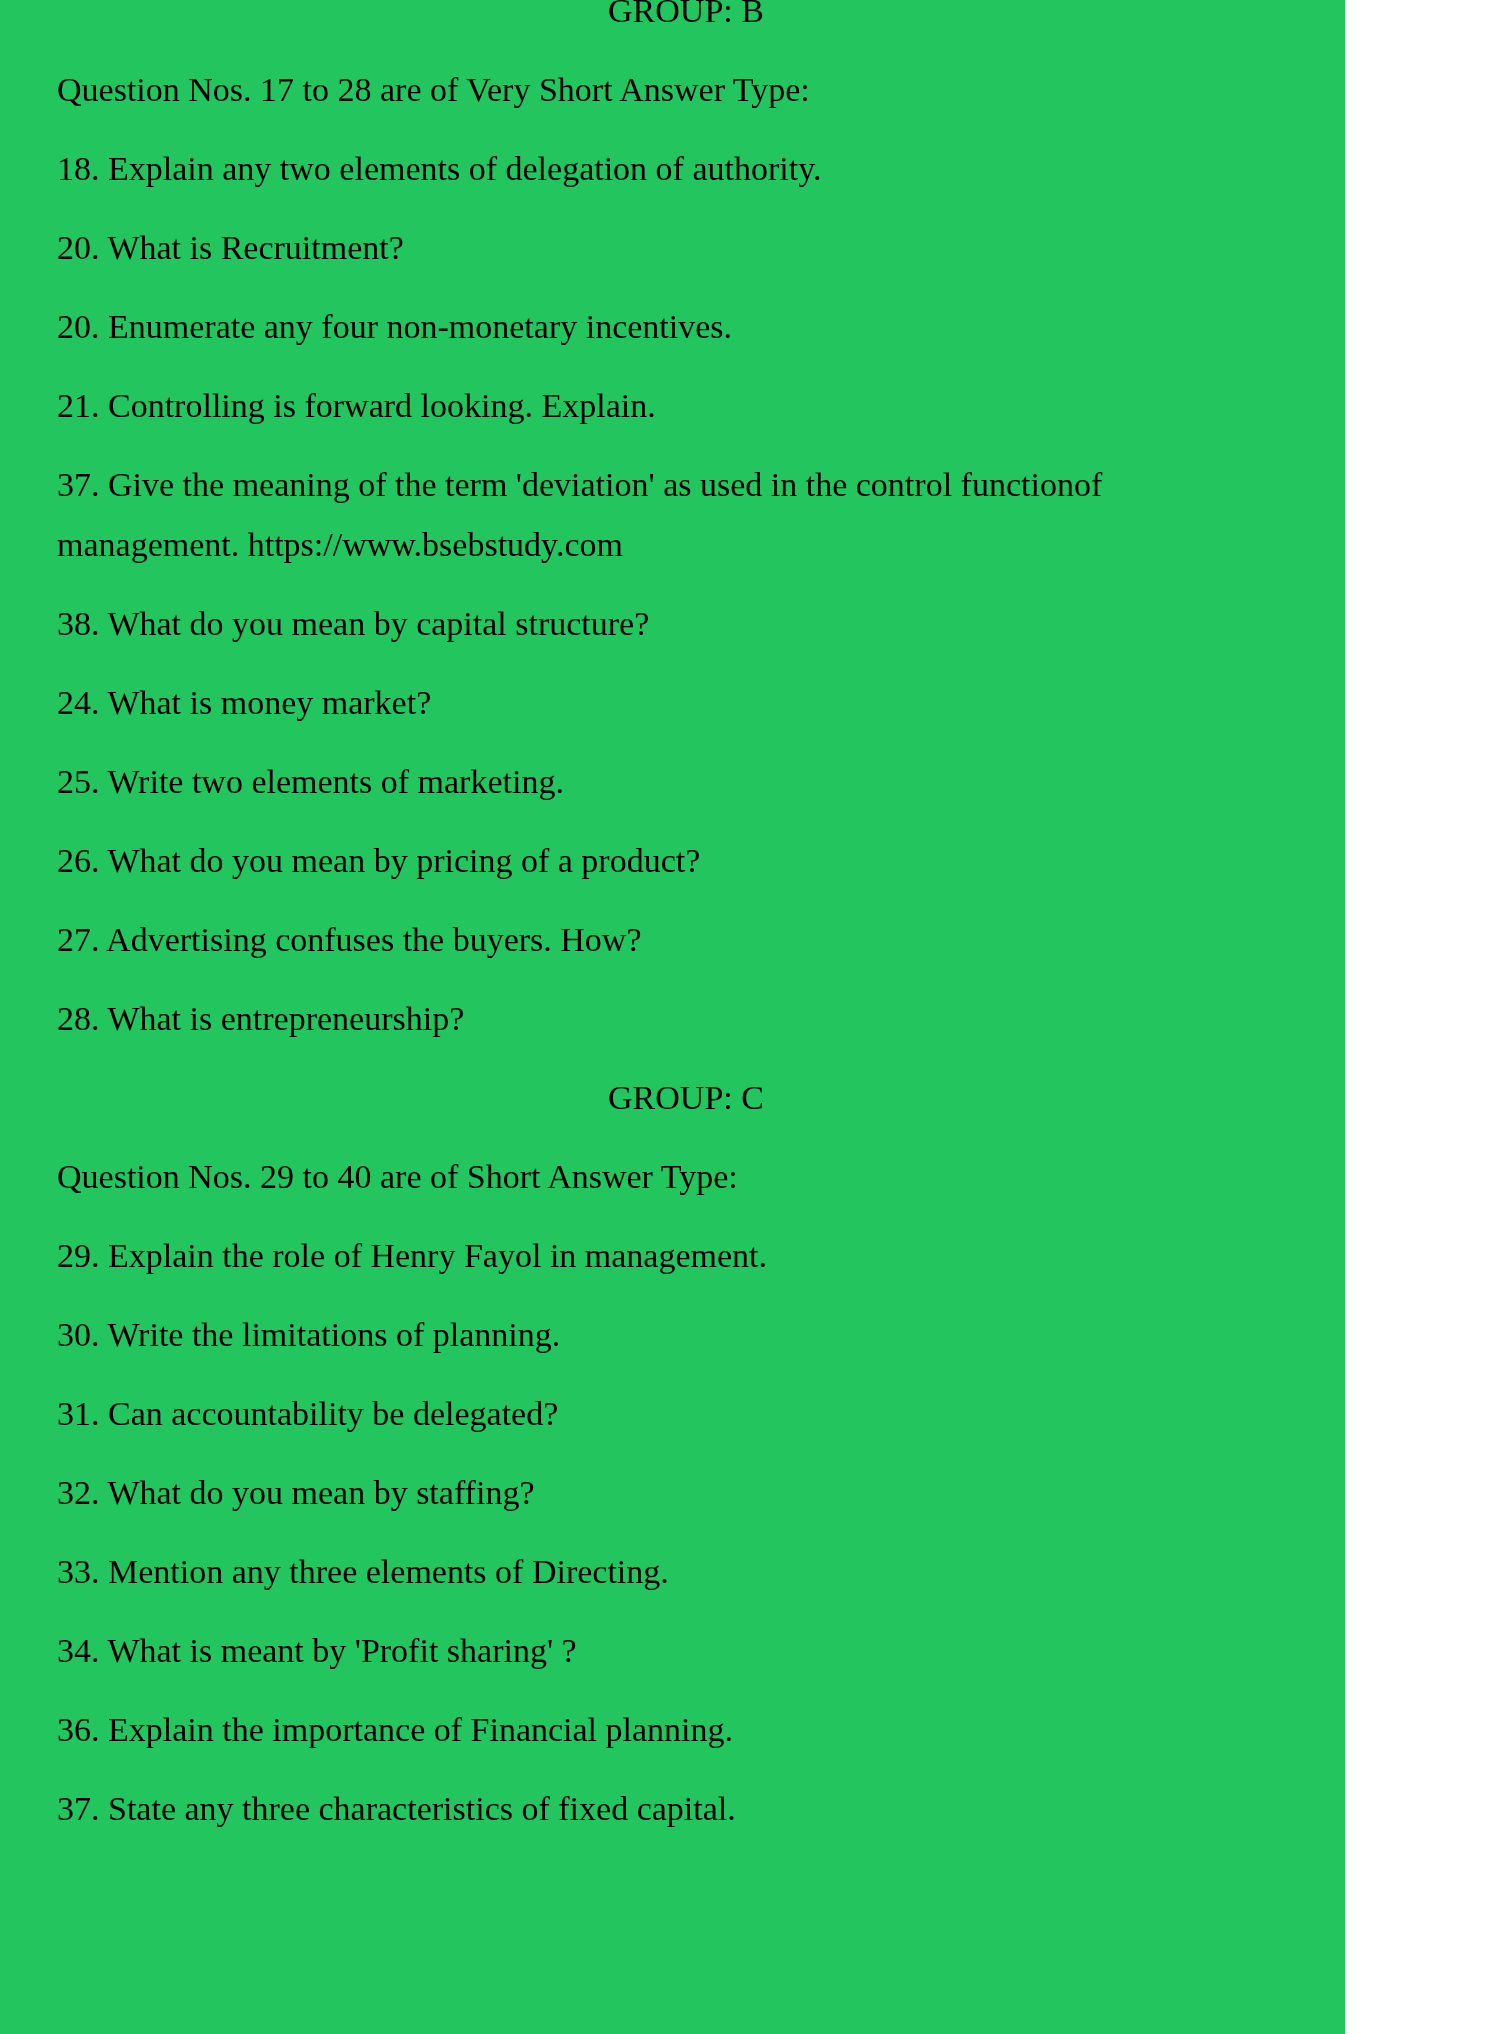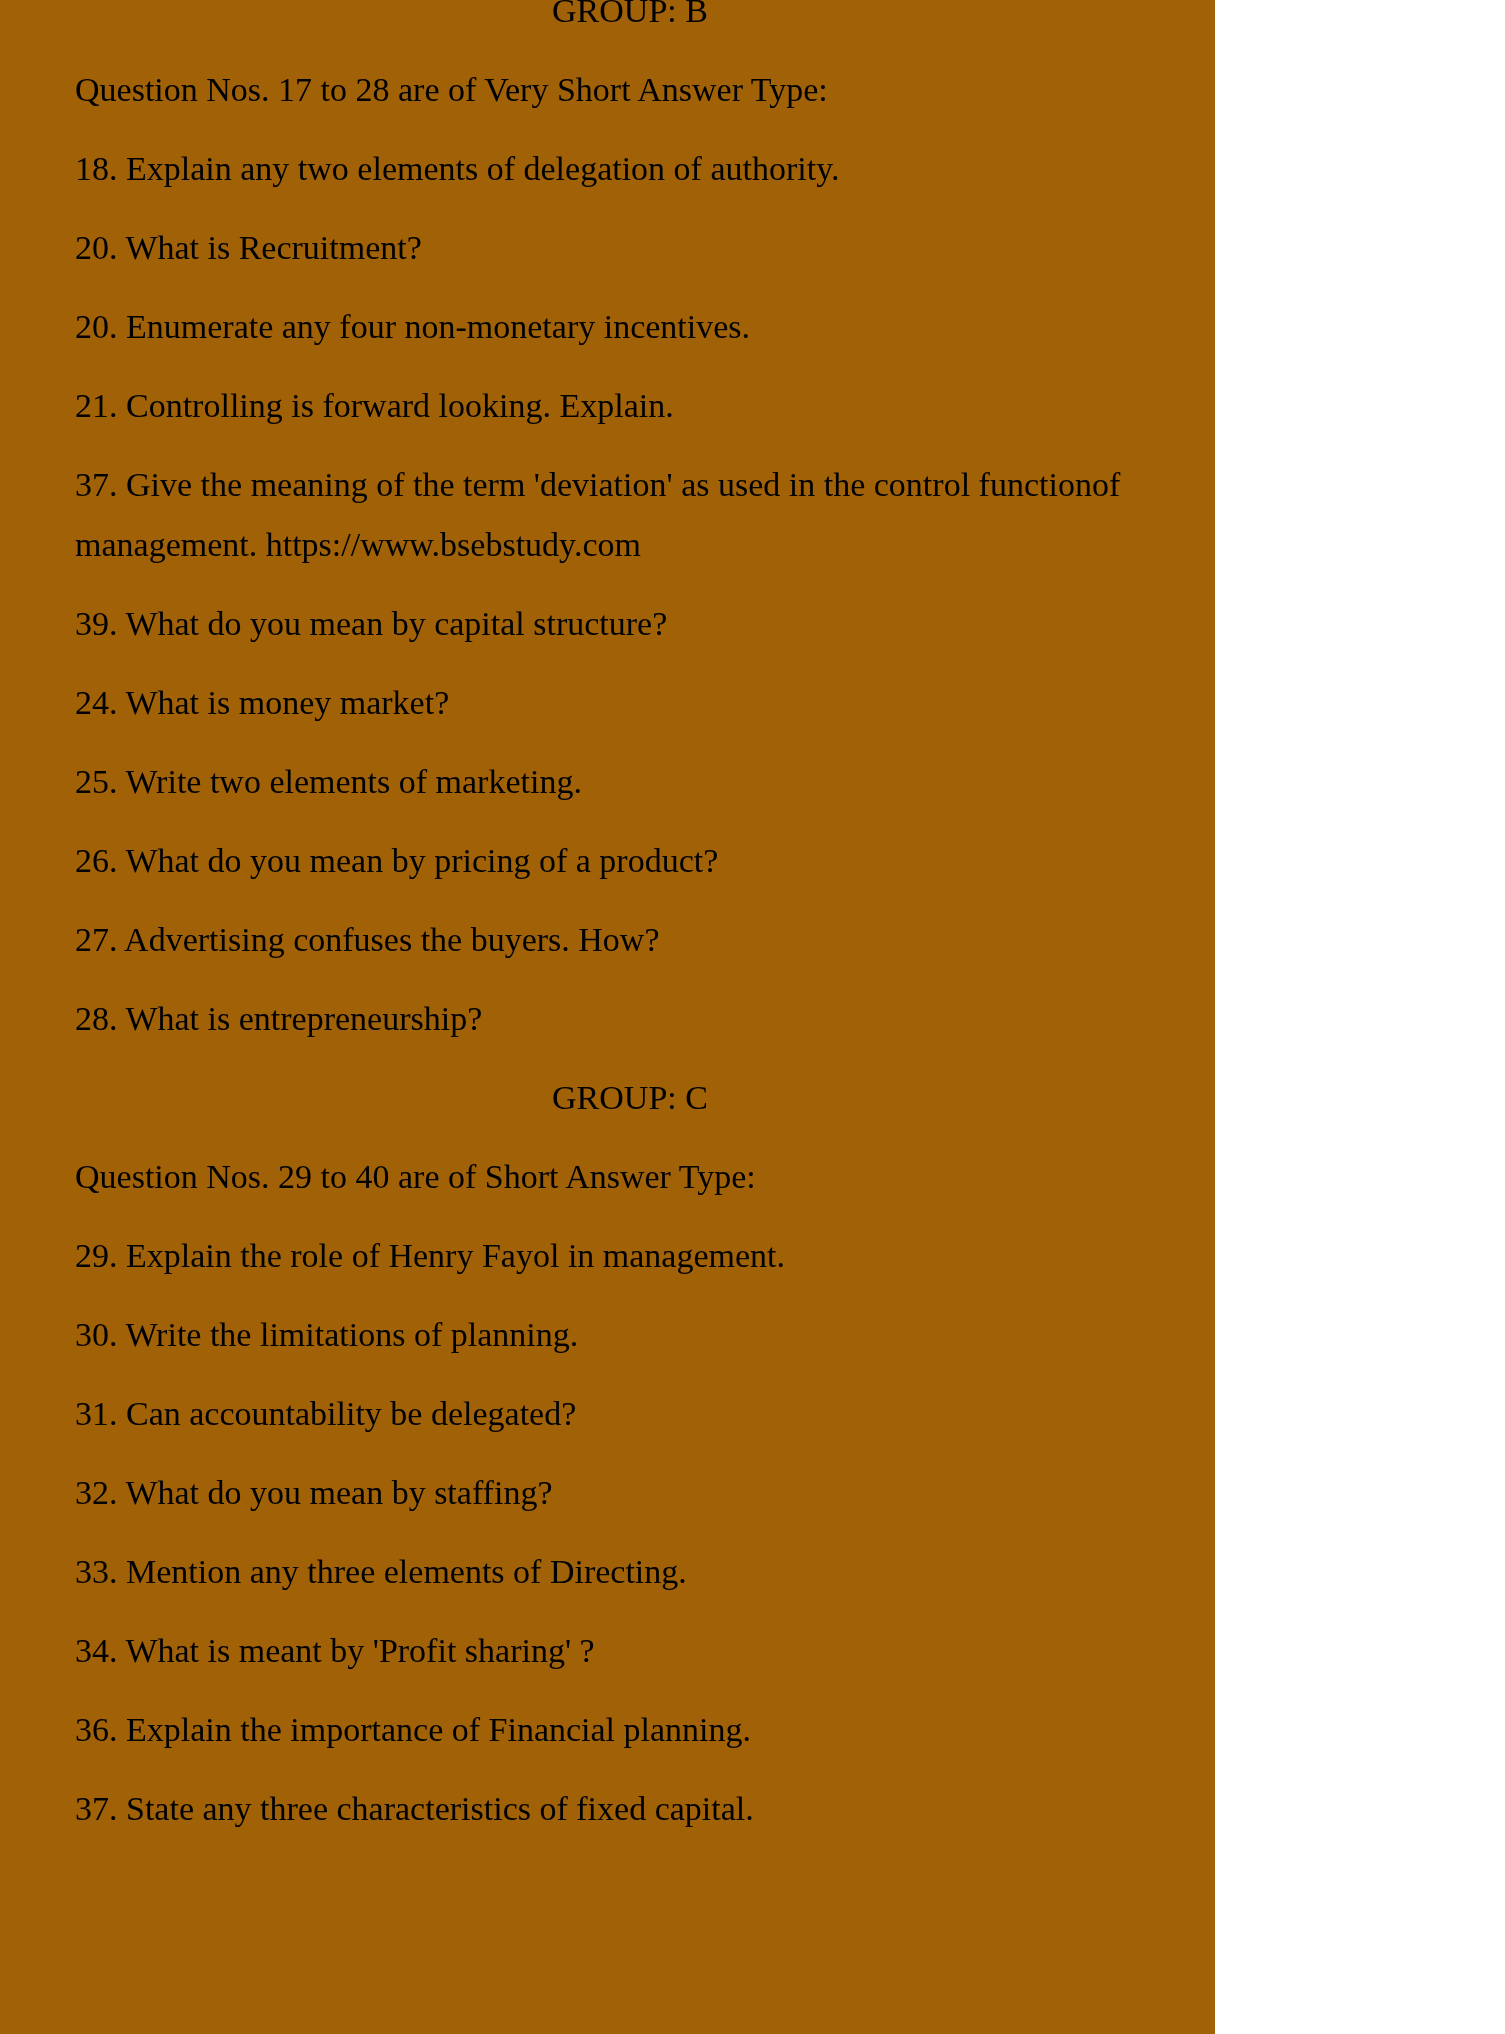--- a/index.html
+++ b/index.html
@@ -2,28 +2,28 @@
 <html><head>
 <meta charset="utf-8">
 <style>
   html, body {
     margin: 0;
     padding: 0;
     background: #ffffff;
   }
   .page {
     position: relative;
-    width: 1215px;
+    width: 1345px;
     height: 2034px;
     box-sizing: border-box;
-    background: #a16207;
+    background: #22c55e;
     color: #000000;
     font-family: "Liberation Serif", serif;
     font-size: 34px;
-    padding: 0 30px 0 75px;
+    padding: 0 30px 0 57px;
     overflow: hidden;
   }
   .page h2, .page p {
     margin: 0 0 19px 0;
     padding: 0;
     font-size: 34px;
     font-weight: normal;
     line-height: 60px;
     white-space: pre-wrap;
     letter-spacing: 0px;
@@ -43,21 +43,21 @@
   <h2 class="group-heading first">GROUP: B</h2>
 
   <p>Question Nos. 17 to 28 are of Very Short Answer Type:</p>
 
   <p>18. Explain any two elements of delegation of authority.</p>
   <p>20. What is Recruitment?</p>
   <p>20. Enumerate any four non-monetary incentives.</p>
   <p>21. Controlling is forward looking. Explain.</p>
   <p>37. Give the meaning of the term 'deviation' as used in the control functionof
 management. https://www.bsebstudy.com</p>
-  <p>39. What do you mean by capital structure?</p>
+  <p>38. What do you mean by capital structure?</p>
   <p>24. What is money market?</p>
   <p>25. Write two elements of marketing.</p>
   <p>26. What do you mean by pricing of a product?</p>
   <p>27. Advertising confuses the buyers. How?</p>
   <p>28. What is entrepreneurship?</p>
 
   <h2 class="group-heading">GROUP: C</h2>
 
   <p>Question Nos. 29 to 40 are of Short Answer Type:</p>
 

